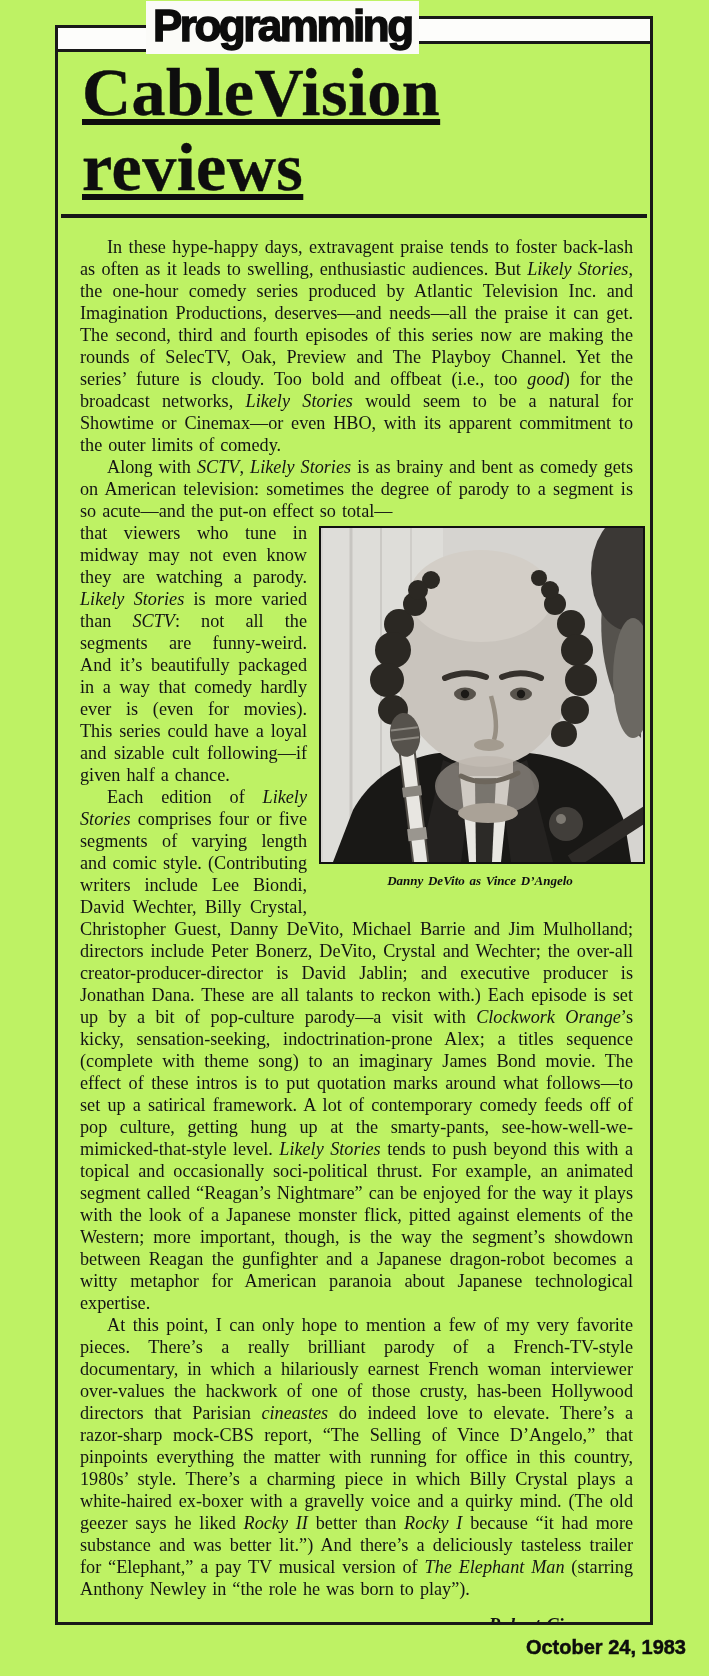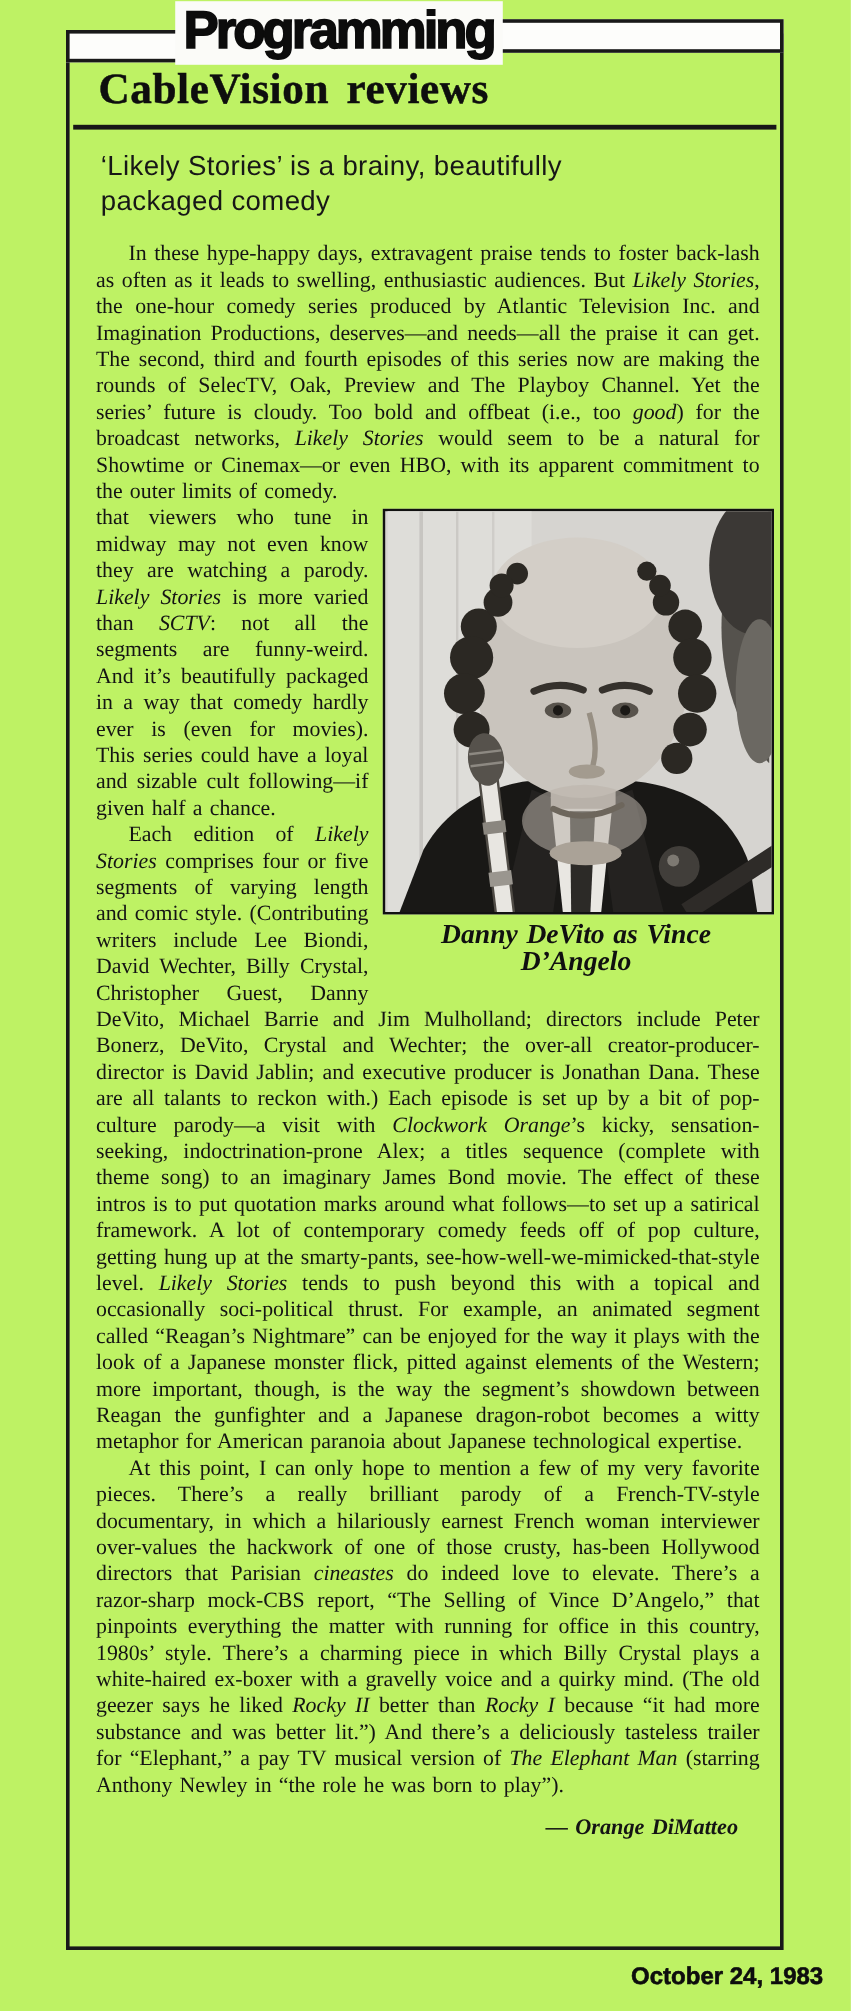--- a/index.html
+++ b/index.html
@@ -22,22 +22,22 @@
     position:absolute; left:146px; top:1px; z-index:3;
     background:#fbfbf8; padding:0 7px 3px 7px;
     font-family:"Liberation Sans", sans-serif; font-weight:bold;
     font-size:44px; letter-spacing:-2.5px; color:#0c0c0c;
     -webkit-text-stroke:1.4px #0c0c0c;
   }
 
   
   .title {
     margin:24px 8px 0 24px;
-    font-size:36px; font-weight:bold; letter-spacing:0.5px; word-spacing:5px;
-    color:#0e0e0e; -webkit-text-stroke:0.4px #0e0e0e; line-height:1.1;
+    font-size:68px; font-weight:bold; letter-spacing:0.5px; word-spacing:5px;
+    color:#0e0e0e; -webkit-text-stroke:0.4px #0e0e0e; line-height:1.1;text-decoration:underline;
   }
   .title-rule { height:0; border-bottom:4px solid #171717; margin:9px 3px 0 3px; }
   .subtitle {
     margin:16px 8px 0 26px; max-width:452px;
     font-family:"Liberation Sans", sans-serif;
     font-size:23px; line-height:29px; letter-spacing:0.3px; color:#171717;
   }
 
   
   .body {
@@ -46,21 +46,21 @@
     word-spacing:0.08em; color:#141414;
   }
   .para { margin:0; text-indent:27px; }
   .para.cont { text-indent:0; }
   .para i { font-style:italic; }
 
   .photo-figure { float:right; width:322px; margin:4px -8px 6px 12px; }
   .photo-figure svg { display:block; width:100%; height:334px; border:2px solid #111; box-sizing:content-box; background:#d6d4d0; }
   .caption {
     text-align:center; font-weight:bold; font-style:italic;
-    font-size:23px; margin-top:6px; text-indent:0; color:#101010;
+    font-size:13px; margin-top:6px; text-indent:0; color:#101010;
   }
 
   .byline {
     text-align:right; margin:14px 18px 0 0;
     font-style:italic; font-weight:bold; font-size:18.5px; color:#141414;
   }
 
   
   .issue-date {
     position:absolute; top:1636px; right:66px;
@@ -75,24 +75,24 @@
   <div class="scan-edge"></div>
 
   <div class="tab tab-left"></div>
   <div class="tab tab-right"></div>
   <div class="masthead-label">Programming</div>
 
   <div class="frame">
 
     <div class="title">CableVision reviews</div>
     <div class="title-rule"></div>
-    <div class="subtitle">‘Likely Stories’ is a brainy, beautifully packaged comedy</div>
 
     <div class="body">
       <div class="para">In these hype-happy days, extravagent praise tends to foster back-lash as often as it leads to swelling, enthusiastic audiences. But <i>Likely Stories</i>, the one-hour comedy series produced by Atlantic Television Inc. and Imagination Productions, deserves—and needs—all the praise it can get. The second, third and fourth episodes of this series now are making the rounds of SelecTV, Oak, Preview and The Playboy Channel. Yet the series’ future is cloudy. Too bold and offbeat (i.e., too <i>good</i>) for the broadcast networks, <i>Likely Stories</i> would seem to be a natural for Showtime or Cinemax—or even HBO, with its apparent commitment to the outer limits of comedy.</div>
+      <div class="para">Along with <i>SCTV</i>, <i>Likely Stories</i> is as brainy and bent as comedy gets on American television: sometimes the degree of parody to a segment is so acute—and the put-on effect so total—</div>
 
       <div class="photo-figure">
         <svg viewBox="0 0 318 334" role="img">
 
           <rect x="0" y="0" width="318" height="334" fill="#d6d4d0"></rect>
           <rect x="0" y="0" width="120" height="334" fill="#deddd9"></rect>
           <line x1="28" y1="0" x2="28" y2="334" stroke="#c7c5c1" stroke-width="3"></line>
           <line x1="58" y1="0" x2="58" y2="334" stroke="#cbc9c5" stroke-width="2"></line>
           <line x1="88" y1="0" x2="88" y2="334" stroke="#cfcdc9" stroke-width="2"></line>
 
@@ -167,18 +167,18 @@
             <circle cx="238" cy="291" r="5" fill="#7d7972"></circle>
           </g>
         </svg>
         <div class="caption">Danny DeVito as Vince D’Angelo</div>
       </div>
 
       <div class="para cont">that viewers who tune in midway may not even know they are watching a parody. <i>Likely Stories</i> is more varied than <i>SCTV</i>: not all the segments are funny-weird. And it’s beautifully packaged in a way that comedy hardly ever is (even for movies). This series could have a loyal and sizable cult following—if given half a chance.</div>
       <div class="para">Each edition of <i>Likely Stories</i> comprises four or five segments of varying length and comic style. (Contributing writers include Lee Biondi, David Wechter, Billy Crystal, Christopher Guest, Danny DeVito, Michael Barrie and Jim Mulholland; directors include Peter Bonerz, DeVito, Crystal and Wechter; the over-all creator-producer-director is David Jablin; and executive producer is Jonathan Dana. These are all talants to reckon with.) Each episode is set up by a bit of pop-culture parody—a visit with <i>Clockwork Orange</i>’s kicky, sensation-seeking, indoctrination-prone Alex; a titles sequence (complete with theme song) to an imaginary James Bond movie. The effect of these intros is to put quotation marks around what follows—to set up a satirical framework. A lot of contemporary comedy feeds off of pop culture, getting hung up at the smarty-pants, see-how-well-we-mimicked-that-style level. <i>Likely Stories</i> tends to push beyond this with a topical and occasionally soci-political thrust. For example, an animated segment called “Reagan’s Nightmare” can be enjoyed for the way it plays with the look of a Japanese monster flick, pitted against elements of the Western; more important, though, is the way the segment’s showdown between Reagan the gunfighter and a Japanese dragon-robot becomes a witty metaphor for American paranoia about Japanese technological expertise.</div>
       <div class="para">At this point, I can only hope to mention a few of my very favorite pieces. There’s a really brilliant parody of a French-TV-style documentary, in which a hilariously earnest French woman interviewer over-values the hackwork of one of those crusty, has-been Hollywood directors that Parisian <i>cineastes</i> do indeed love to elevate. There’s a razor-sharp mock-CBS report, “The Selling of Vince D’Angelo,” that pinpoints everything the matter with running for office in this country, 1980s’ style. There’s a charming piece in which Billy Crystal plays a white-haired ex-boxer with a gravelly voice and a quirky mind. (The old geezer says he liked <i>Rocky II</i> better than <i>Rocky I</i> because “it had more substance and was better lit.”) And there’s a deliciously tasteless trailer for “Elephant,” a pay TV musical version of <i>The Elephant Man</i> (starring Anthony Newley in “the role he was born to play”).</div>
 
-      <div class="byline">— Orange DiMatteo</div>
+      <div class="byline">— Robert Cinemax</div>
     </div>
   </div>
 
   <div class="issue-date">October 24, 1983</div>
 </div>
 
 </body></html>

